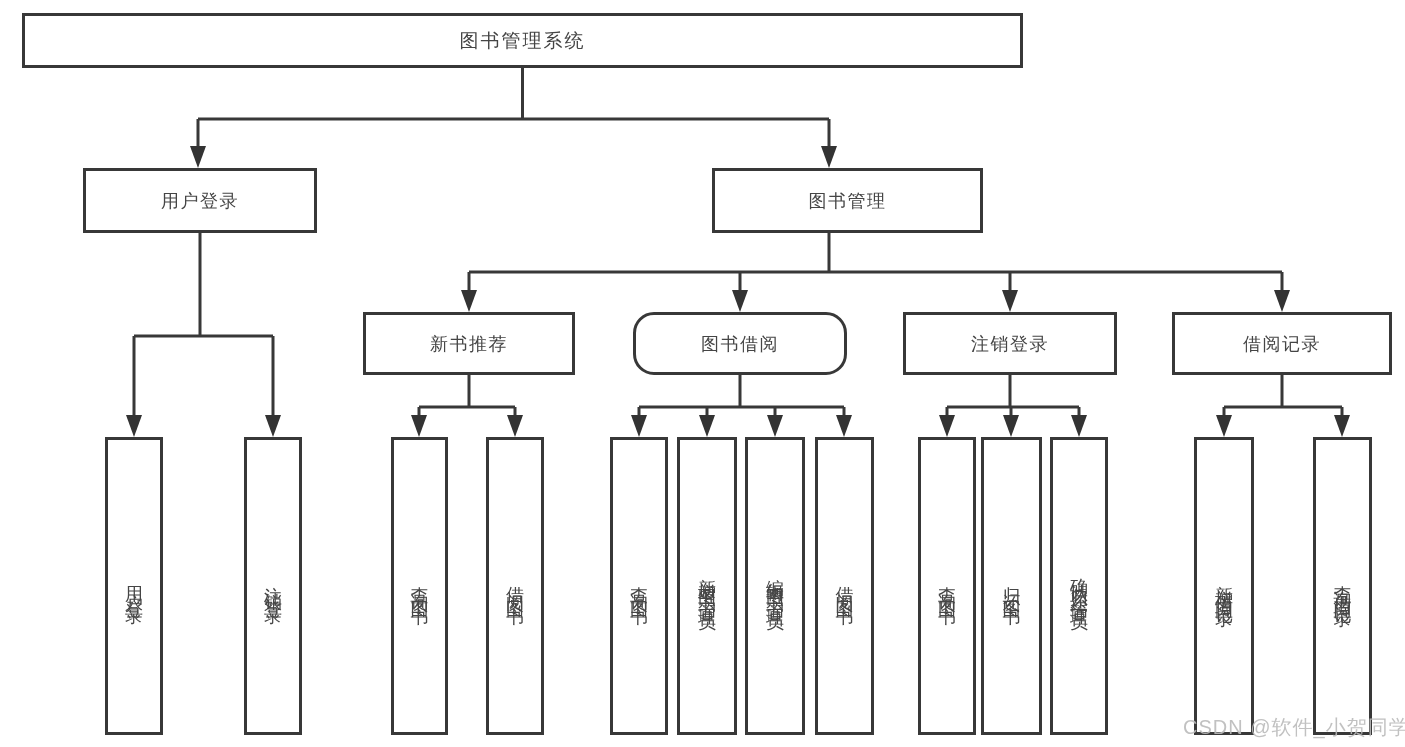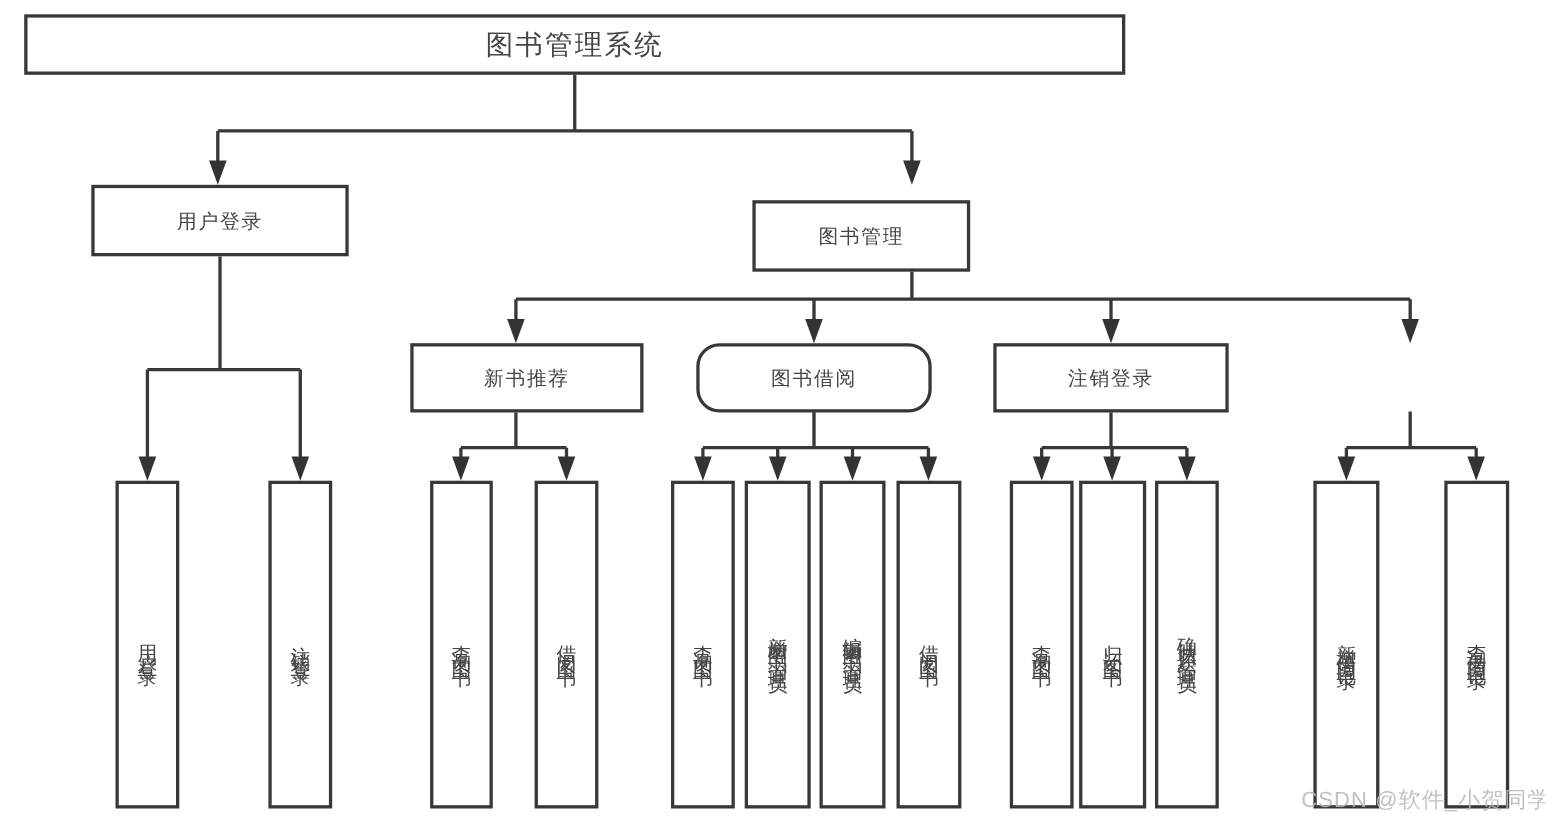--- a/index.html
+++ b/index.html
@@ -28,25 +28,25 @@
     justify-content: center;
     z-index: 2;
     color: #454545;
   }
   .node .hlabel {
     font-size: 18px;
     letter-spacing: 1.5px;
     white-space: nowrap;
   }
   .root  { left: 22px;  top: 13px;  width: 1001px; height: 55px; }
-  .root .hlabel { font-size: 25px; letter-spacing: 2px; }
+  .root .hlabel { font-size: 19px; letter-spacing: 2px; }
   .lvl2a { left: 83px;  top: 168px; width: 234px; height: 65px; }
-  .lvl2b { left: 684px; top: 168px; width: 198px; height: 65px; margin-top: 14px; }
+  .lvl2b { left: 712px; top: 168px; width: 271px; height: 65px; }
   .lvl3  { top: 312px; height: 63px; }
-  .l3a { left: 363px;  width: 212px; margin-left: 10px; }
+  .l3a { left: 363px;  width: 212px; }
   .l3b { left: 633px;  width: 214px; border-radius: 21px; }
   .l3c { left: 903px;  width: 214px; }
   .l3d { left: 1172px; width: 220px; }
   .leaf { top: 437px; height: 298px; }
   .leaf .vlabel {
     writing-mode: vertical-rl;
     text-orientation: mixed;
     font-size: 18px;
     letter-spacing: 7px;
     line-height: 1;
@@ -134,20 +134,23 @@
 
   <div class="node lvl3 l3a">
     <span class="hlabel">新书推荐</span>
   </div>
   <div class="node lvl3 l3b">
     <span class="hlabel">图书借阅</span>
   </div>
   <div class="node lvl3 l3c">
     <span class="hlabel">注销登录</span>
   </div>
+  <div class="node lvl3 l3d">
+    <span class="hlabel">借阅记录</span>
+  </div>
 
   <div class="node leaf a1">
     <span class="vlabel">用户登录</span>
   </div>
   <div class="node leaf a2">
     <span class="vlabel">注销登录</span>
   </div>
 
   <div class="node leaf b1">
     <span class="vlabel">查询图书</span>

